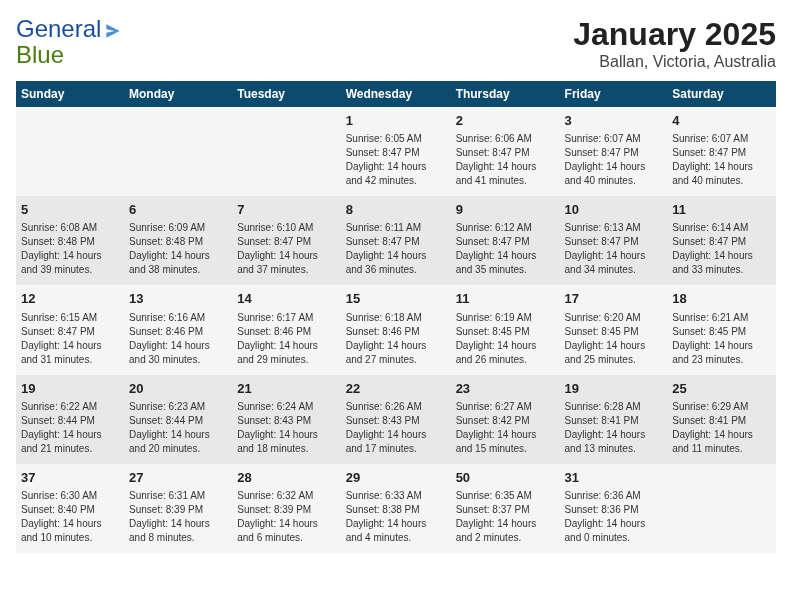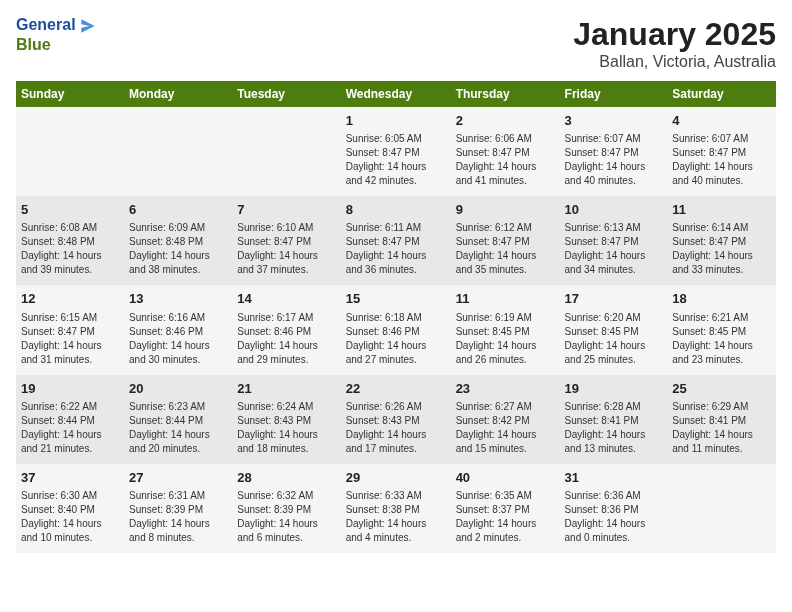--- a/index.html
+++ b/index.html
@@ -14,22 +14,22 @@
       display: flex;
       justify-content: space-between;
       align-items: flex-start;
       margin-bottom: 10px;
     }
     .logo {
       display: flex;
       align-items: center;
     }
     .logo-text {
-      font-size: 16px;
-      font-weight: bold;
+      font-size: 24px;
+      font-weight: normal;
       color: #1a4fa0;
       line-height: 1.1;
     }
     .logo-text span {
       color: #4a90d9;
     }
     .logo-icon {
       width: 20px;
       height: 20px;
       margin-left: 2px;
@@ -46,21 +46,21 @@
     .location {
       font-size: 16px;
       color: #444;
     }
     table {
       width: 100%;
       border-collapse: collapse;
       font-size: 11px;
     }
     thead th {
-      background-color: #4d7c0f;
+      background-color: #0c4a6e;
       color: #fff;
       text-align: left;
       padding: 6px 5px;
       font-size: 12px;
       font-weight: bold;
     }
     tbody tr {
       vertical-align: top;
     }
     tbody tr:nth-child(odd) {
@@ -245,21 +245,21 @@
         </td>
         <td>
           <div class="day-num">28</div>
           <div class="day-info">Sunrise: 6:32 AM<br>Sunset: 8:39 PM<br>Daylight: 14 hours<br>and 6 minutes.</div>
         </td>
         <td>
           <div class="day-num">29</div>
           <div class="day-info">Sunrise: 6:33 AM<br>Sunset: 8:38 PM<br>Daylight: 14 hours<br>and 4 minutes.</div>
         </td>
         <td>
-          <div class="day-num">40</div>
+          <div class="day-num">50</div>
           <div class="day-info">Sunrise: 6:35 AM<br>Sunset: 8:37 PM<br>Daylight: 14 hours<br>and 2 minutes.</div>
         </td>
         <td>
           <div class="day-num">31</div>
           <div class="day-info">Sunrise: 6:36 AM<br>Sunset: 8:36 PM<br>Daylight: 14 hours<br>and 0 minutes.</div>
         </td>
         <td></td>
       </tr>
     </tbody>
 </table>

